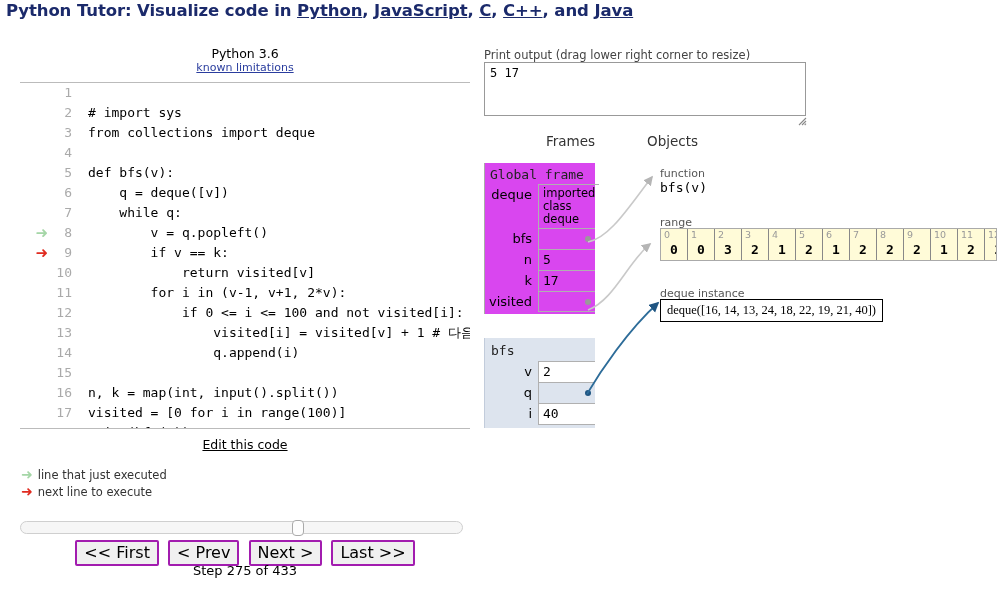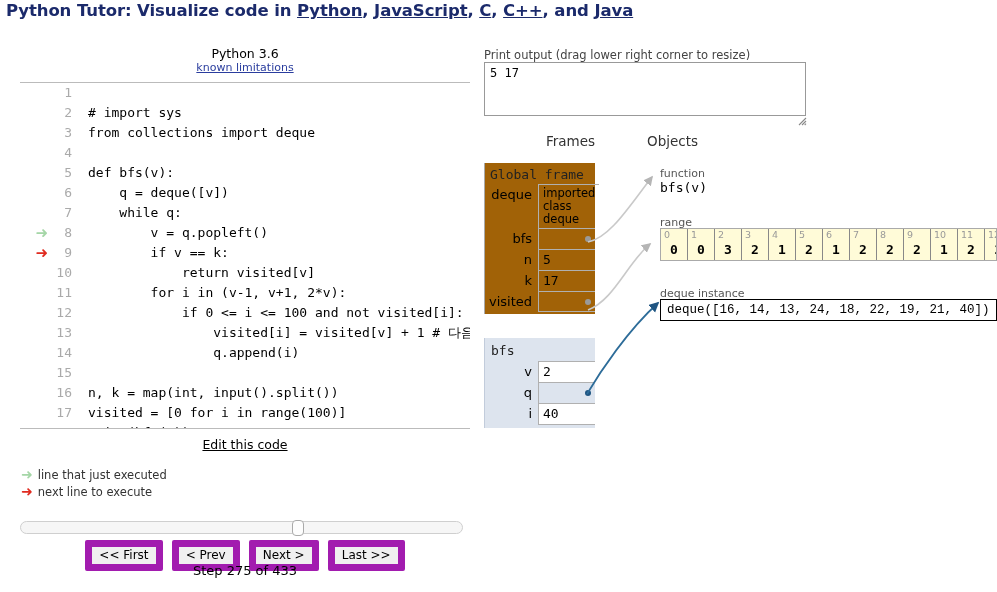--- a/index.html
+++ b/index.html
@@ -137,25 +137,25 @@
     border-radius: 4px;
   }
   #controls {
     position: absolute;
     left: 0; top: 540px;
     width: 490px;
     text-align: center;
   }
   #controls button {
     font-family: "DejaVu Sans", "Liberation Sans", sans-serif;
-    font-size: 12px;
+    font-size: 16px;
     padding: 1px 7px 2px 7px;
     margin: 0 2px;
     background: #f0f0f0;
-    border: 7px solid #a21caf;
+    border: 2px solid #a21caf;
     border-radius: 2px;
     color: #000;
     cursor: pointer;
   }
   #step-label {
     position: absolute;
     left: 0; top: 563px;
     width: 490px;
     text-align: center;
     font-size: 13px;
@@ -199,21 +199,21 @@
   #frames-header { left: 546px; top: 133px; }
   #objects-header { left: 647px; top: 133px; }
 
   
   #global-frame {
     position: absolute;
     left: 484px; top: 163px;
     width: 111px;
     border-left: 1px solid #aaa;
     padding: 3px 0 2px 0;
-    background: #a16207;
+    background: #d946ef;
   }
   #global-frame-title {
     font-family: "DejaVu Sans Mono", "Liberation Mono", monospace;
     font-size: 13px;
     color: #222;
     padding-left: 5px;
     height: 18px;
     line-height: 18px;
     white-space: pre;
   }
@@ -335,21 +335,21 @@
     height: 19px;
     font-weight: bold;
   }
   #deque-obj-label { left: 660px; top: 287px; }
   #deque-obj {
     position: absolute;
     left: 660px; top: 299px;
     border: 1px solid #000;
     background: #fff;
     padding: 3px 6px;
-    font-family: Liberation Mono, monospace;
+    font-family: Liberation Serif, serif;
     font-size: 12.5px;
     color: #000;
     white-space: nowrap;
   }
 
   #arrow-svg {
     position: absolute;
     left: 0; top: 0;
     width: 997px; height: 592px;
     pointer-events: none;

